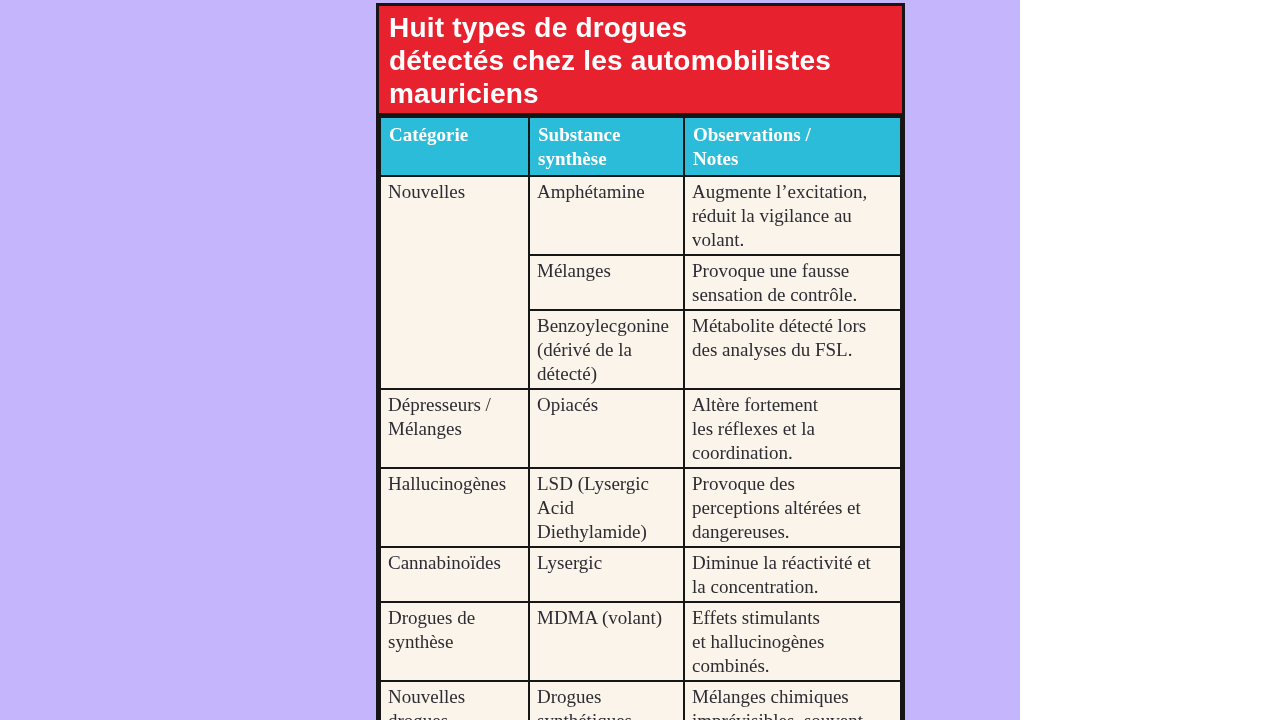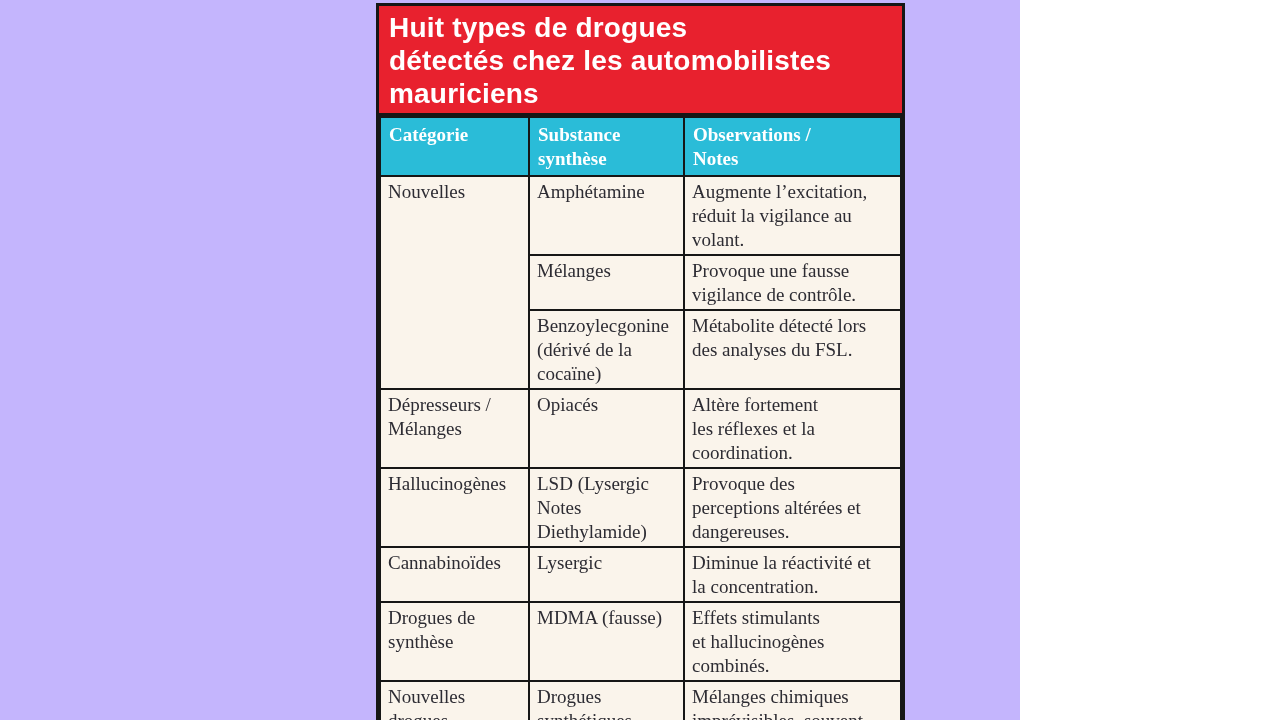--- a/index.html
+++ b/index.html
@@ -100,56 +100,56 @@
         <tr style="height:73px">
           <td rowspan="3">Nouvelles</td>
           <td>Amphétamine</td>
           <td>Augmente l’excitation,
 réduit la vigilance au
 volant.</td>
         </tr>
         <tr style="height:53px">
           <td>Mélanges</td>
           <td>Provoque une fausse
-vigilance de contrôle.</td>
+sensation de contrôle.</td>
         </tr>
         <tr style="height:73px">
           <td>Benzoylecgonine
 (dérivé de la
-cocaïne)</td>
+détecté)</td>
           <td>Métabolite détecté lors
 des analyses du FSL.</td>
         </tr>
         <tr style="height:73px">
           <td>Dépresseurs /
 Mélanges</td>
           <td>Opiacés</td>
           <td>Altère fortement
 les réflexes et la
 coordination.</td>
         </tr>
         <tr style="height:73px">
           <td>Hallucinogènes</td>
           <td>LSD (Lysergic
-Notes
+Acid
 Diethylamide)</td>
           <td>Provoque des
 perceptions altérées et
 dangereuses.</td>
         </tr>
         <tr style="height:53px">
           <td>Cannabinoïdes</td>
           <td>Lysergic</td>
           <td>Diminue la réactivité et
 la concentration.</td>
         </tr>
         <tr style="height:73px">
           <td>Drogues de
 synthèse</td>
-          <td>MDMA (fausse)</td>
+          <td>MDMA (volant)</td>
           <td>Effets stimulants
 et hallucinogènes
 combinés.</td>
         </tr>
         <tr style="height:66px">
           <td>Nouvelles
 drogues</td>
           <td>Drogues
 synthétiques
 (NPS)</td>

